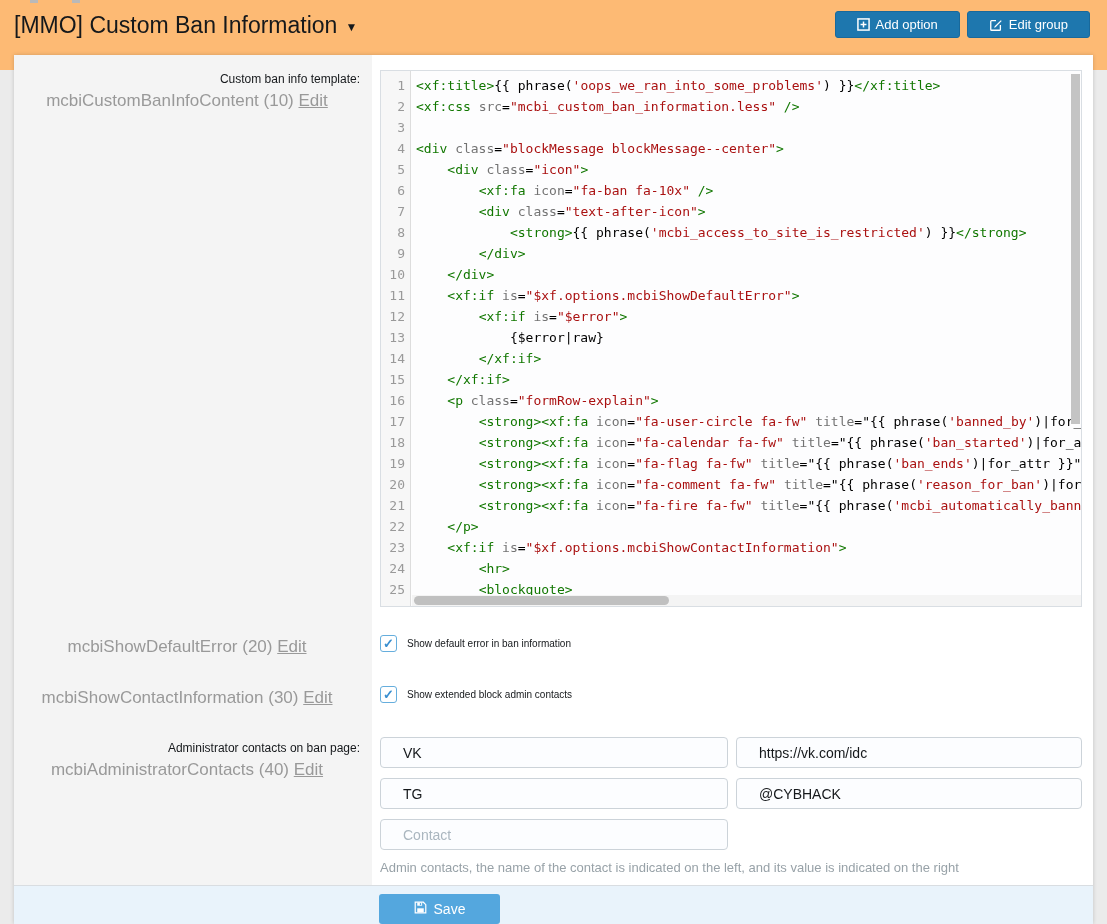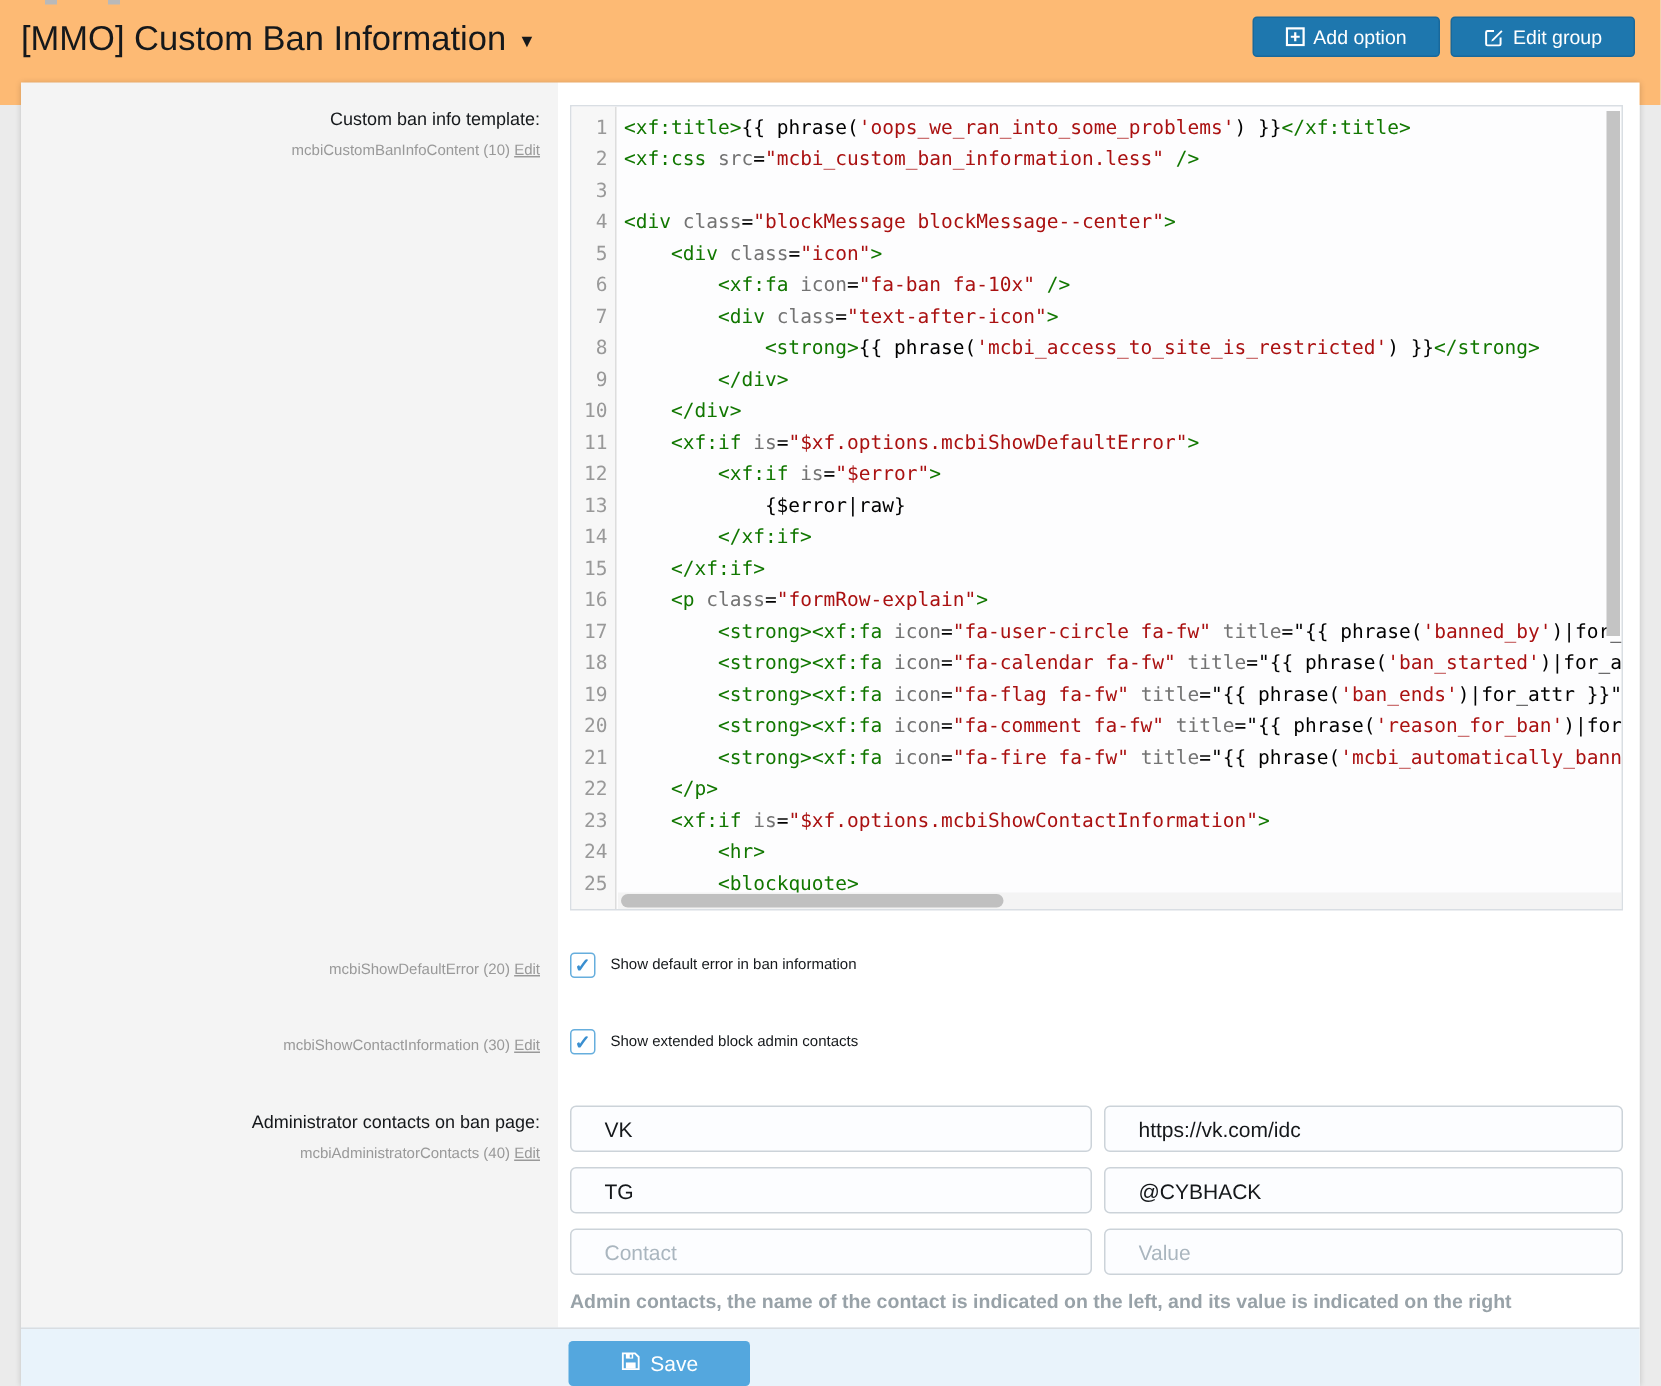--- a/index.html
+++ b/index.html
@@ -18,21 +18,21 @@
   .hdr-btn svg { display:block; }
   .top-artifact { position:absolute; top:0; height:3px; width:8px; background:#b9b9b9; }
 
   
   .form { position:absolute; left:14px; top:55px; width:1079px; bottom:0;
           background:linear-gradient(to right,#f4f4f4 358px,#ffffff 358px);
           box-shadow:0 0 4px rgba(0,0,0,.18); }
 
   .lbl { position:absolute; left:0; width:346px; text-align:right; }
   .row-label { font-size:12px; color:#15181b; line-height:19px; }
-  .row-meta  { font-size:10px; color:#999; line-height:17px; margin-top:3px; }
+  .row-meta  { font-size:17px; color:#999; line-height:17px; margin-top:3px;text-align:center; }
   .edit-link { color:#999; text-decoration:underline; cursor:pointer; }
 
   
   .editor { position:absolute; left:366px; top:15px; width:702px; height:537px;
             border:1px solid #d9dee3; background:#fdfdfe; display:flex; overflow:hidden; }
   .cm-gutter { width:30px; background:#f7f7f7; border-right:1px solid #ddd;
                padding:4px 0 0 0; text-align:right; flex:none; }
   .cm-lineno { font:13px/21px "DejaVu Sans Mono", monospace; color:#999; padding-right:5px; }
   .cm-code { flex:1; padding:4px 0 0 5px; overflow:hidden; }
   .cm-line { font:13px/21px "DejaVu Sans Mono", monospace; white-space:pre; color:#000; }
@@ -52,21 +52,21 @@
   .checkbox.checked .check-glyph { display:block; }
   .cb-label { font-size:10px; color:#15181b; }
 
   
   .contacts { position:absolute; left:366px; top:682px; width:702px; }
   .contact-row { display:flex; gap:8px; margin-bottom:10px; }
   .ci { height:31px; border:1px solid #ccd3d9; border-radius:4px; background:#fcfdff;
         padding:0 22px; font-size:14px; color:#15181b; font-family:"Liberation Sans",sans-serif; }
   .ci::placeholder { color:#aab6bf; }
   .ci-name { width:348px; } .ci-value { width:346px; }
-  .hint { font-size:13px; color:#98a2a8; margin-top:5px;font-weight:bold; }
+  .hint { font-size:13px; color:#98a2a8; margin-top:5px; }
 
   
   .footer { position:absolute; left:0; right:0; top:830px; bottom:0;
             background:#e9f3fb; border-top:1px solid #d9dde1; }
   .save-btn { position:absolute; left:365px; top:8px; min-width:121px; height:30px;
               background:#54a7de; border:none; border-radius:3px; color:#fff; font-size:14px;
               display:flex; align-items:center; justify-content:center; gap:7px;
               cursor:pointer; font-family:"Liberation Sans",sans-serif; padding:0 18px; }
 </style>
 </head>
@@ -214,21 +214,20 @@
     <div class="contact-row">
         <input class="ci ci-name" type="text" placeholder="Contact" value="VK" style="">
         <input class="ci ci-value" type="text" placeholder="Value" value="https://vk.com/idc" style="">
       </div>
       <div class="contact-row">
         <input class="ci ci-name" type="text" placeholder="Contact" value="TG" style="">
         <input class="ci ci-value" type="text" placeholder="Value" value="@CYBHACK" style="">
       </div>
       <div class="contact-row">
         <input class="ci ci-name" type="text" placeholder="Contact" style="">
-        <input class="ci ci-value" type="text" placeholder="Value" style="">
       </div>
       <div class="hint" id="contacts-hint">Admin contacts, the name of the contact is indicated on the left, and its value is indicated on the right</div>
   </div>
 
   <div class="footer">
     <button class="save-btn">
       <span>
         <svg width="13" height="13" viewBox="0 0 16 16">
             <path d="M1.5 1.5h10l3 3v10h-13z" fill="none" stroke="#fff" stroke-width="1.5"></path>
             <rect x="4" y="1.8" width="6" height="4" fill="#fff"></rect>

